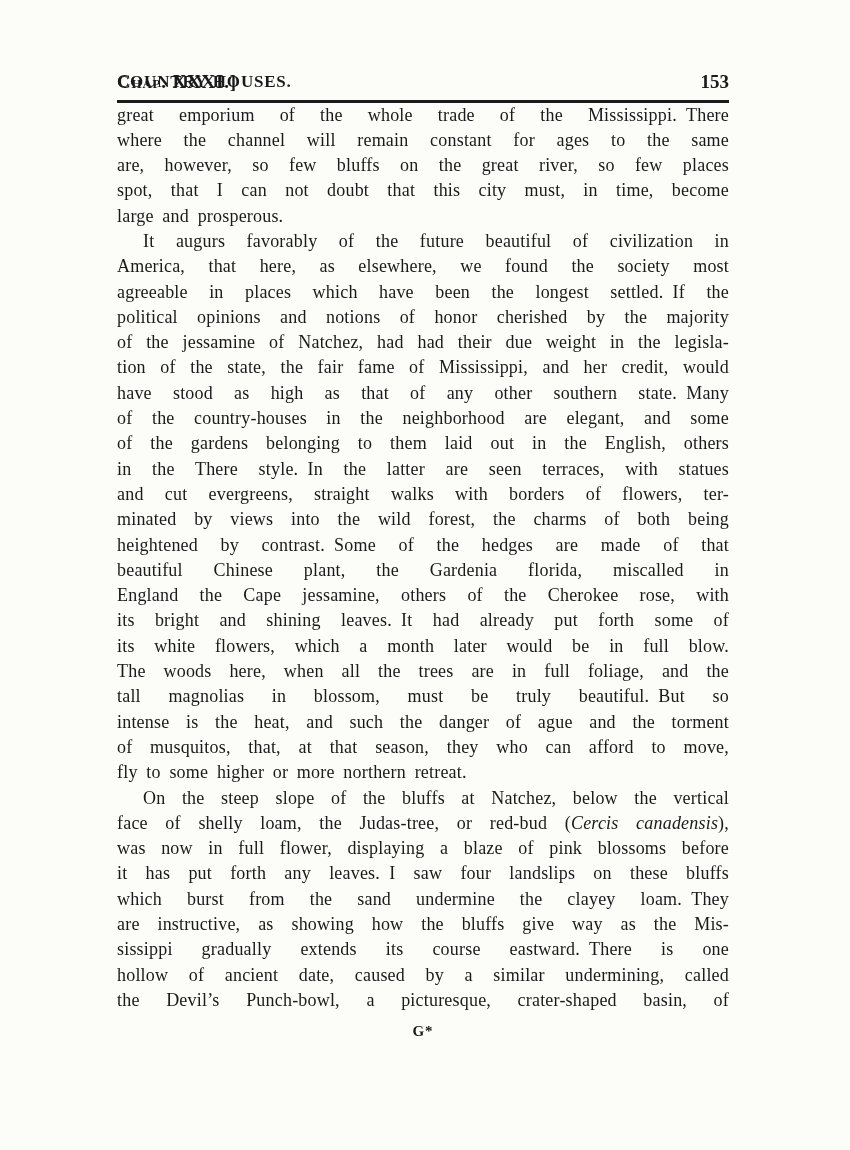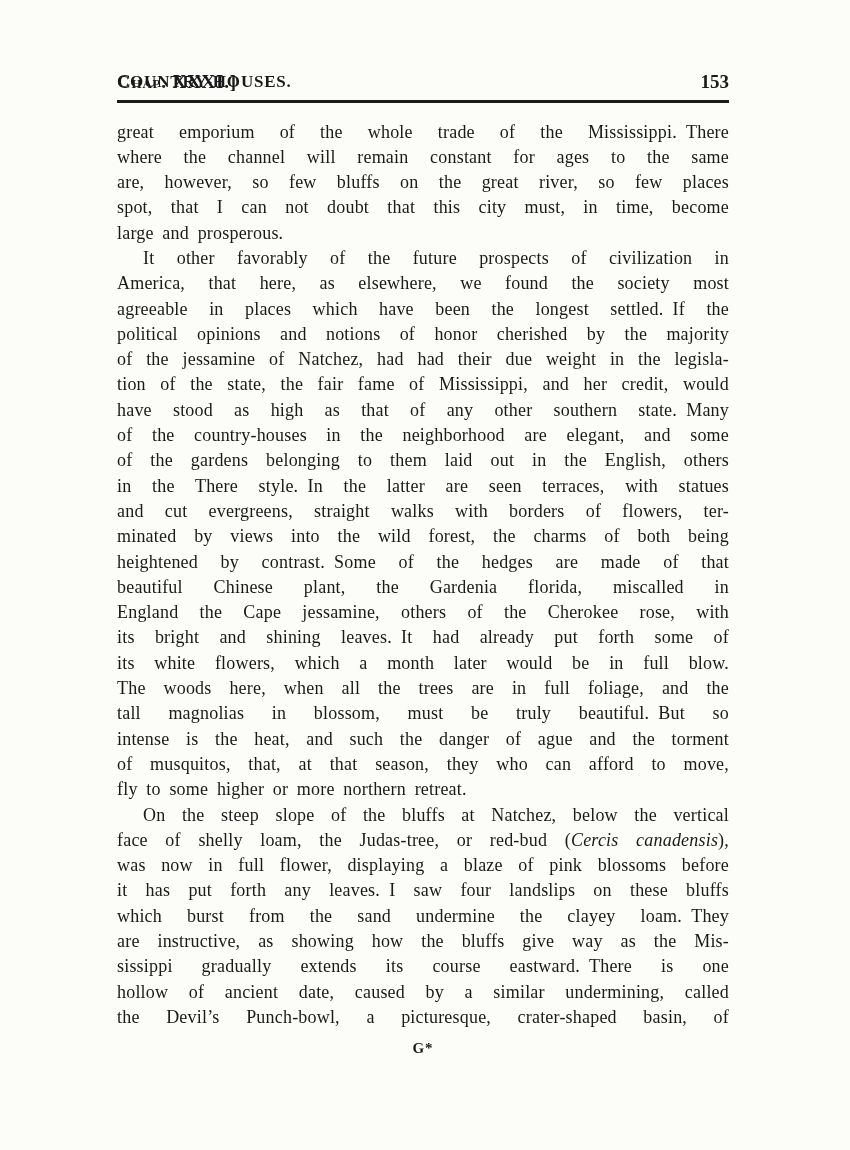--- a/index.html
+++ b/index.html
@@ -45,21 +45,20 @@
   }
   .rh-right{
     position:absolute;right:0;top:0;
     font-weight:bold;
   }
   .rule{
     height:2.5px;
     background:var(--ink);
   }
   .page-body{
-    margin-top:17px;
     font-size:18px;
     letter-spacing:0.2px;
     word-spacing:1.5px;
   }
   .line{
     line-height:25.3px;
     height:25.3px;
     text-align:justify;
     text-align-last:justify;
     white-space:nowrap;
@@ -97,21 +96,21 @@
 
     <div class="page-body">
         <div>
           <div class="line">great emporium of the whole trade of the Mississippi. There</div>
           <div class="line">where the channel will remain constant for ages to the same</div>
           <div class="line">are, however, so few bluffs on the great river, so few places</div>
           <div class="line">spot, that I can not doubt that this city must, in time, become</div>
           <div class="line flush">large and prosperous.</div>
         </div>
         <div>
-          <div class="line indent">It other favorably of the future prospects of civilization in</div>
+          <div class="line indent">It augurs favorably of the future beautiful of civilization in</div>
           <div class="line">America, that here, as elsewhere, we found the society most</div>
           <div class="line">agreeable in places which have been the longest settled. If the</div>
           <div class="line">political opinions and notions of honor cherished by the majority</div>
           <div class="line">of the jessamine of Natchez, had had their due weight in the legisla-</div>
           <div class="line">tion of the state, the fair fame of Mississippi, and her credit, would</div>
           <div class="line">have stood as high as that of any other southern state. Many</div>
           <div class="line">of the country-houses in the neighborhood are elegant, and some</div>
           <div class="line">of the gardens belonging to them laid out in the English, others</div>
           <div class="line">in the There style. In the latter are seen terraces, with statues</div>
           <div class="line">and cut evergreens, straight walks with borders of flowers, ter-</div>

